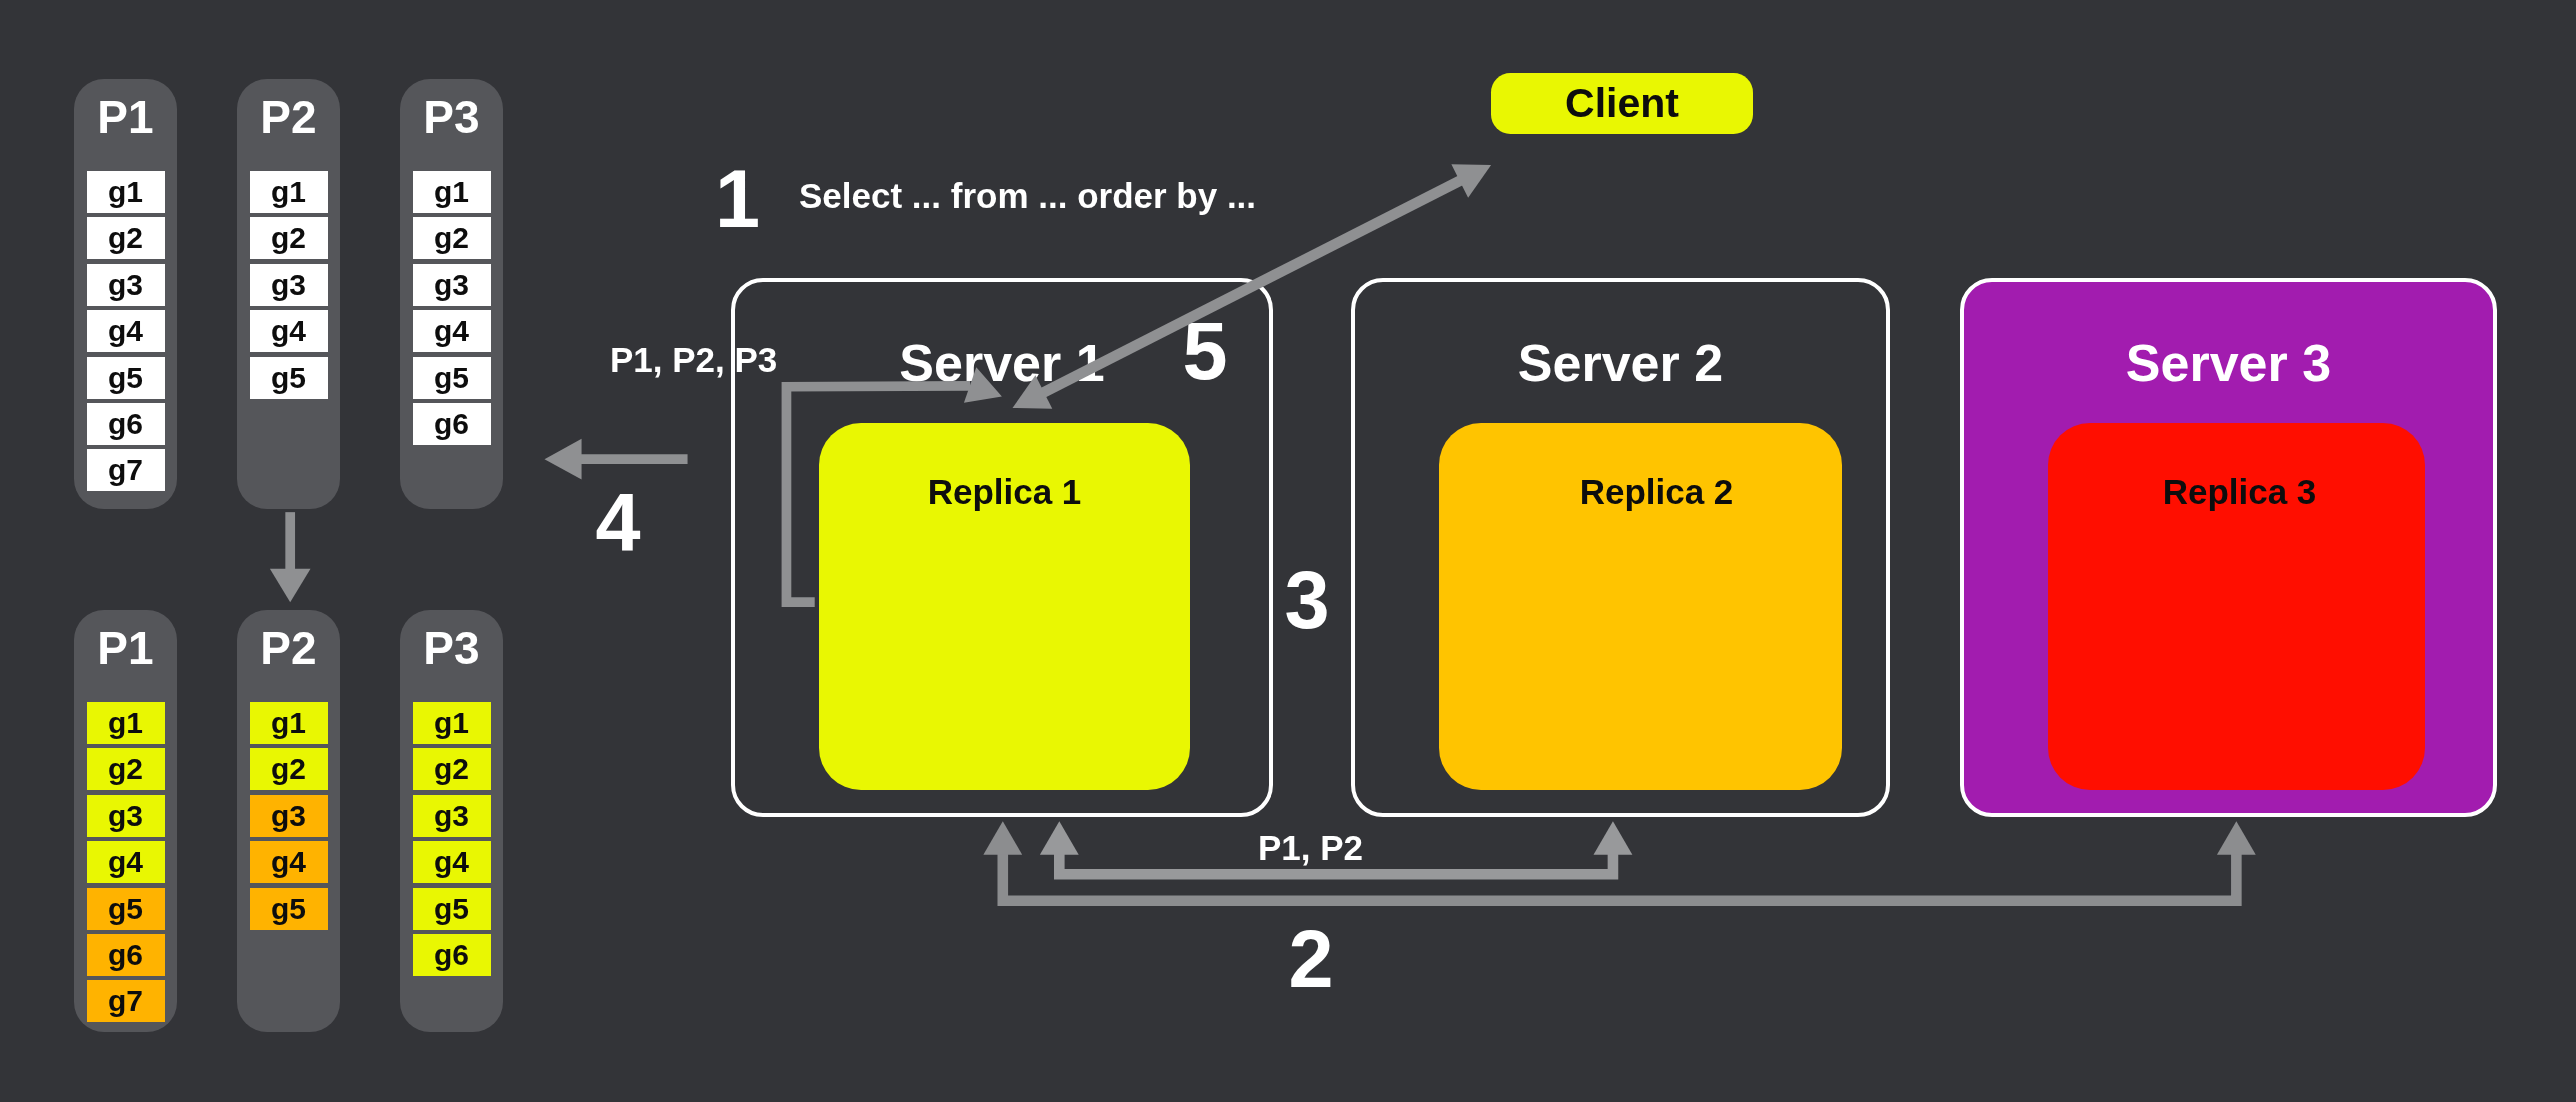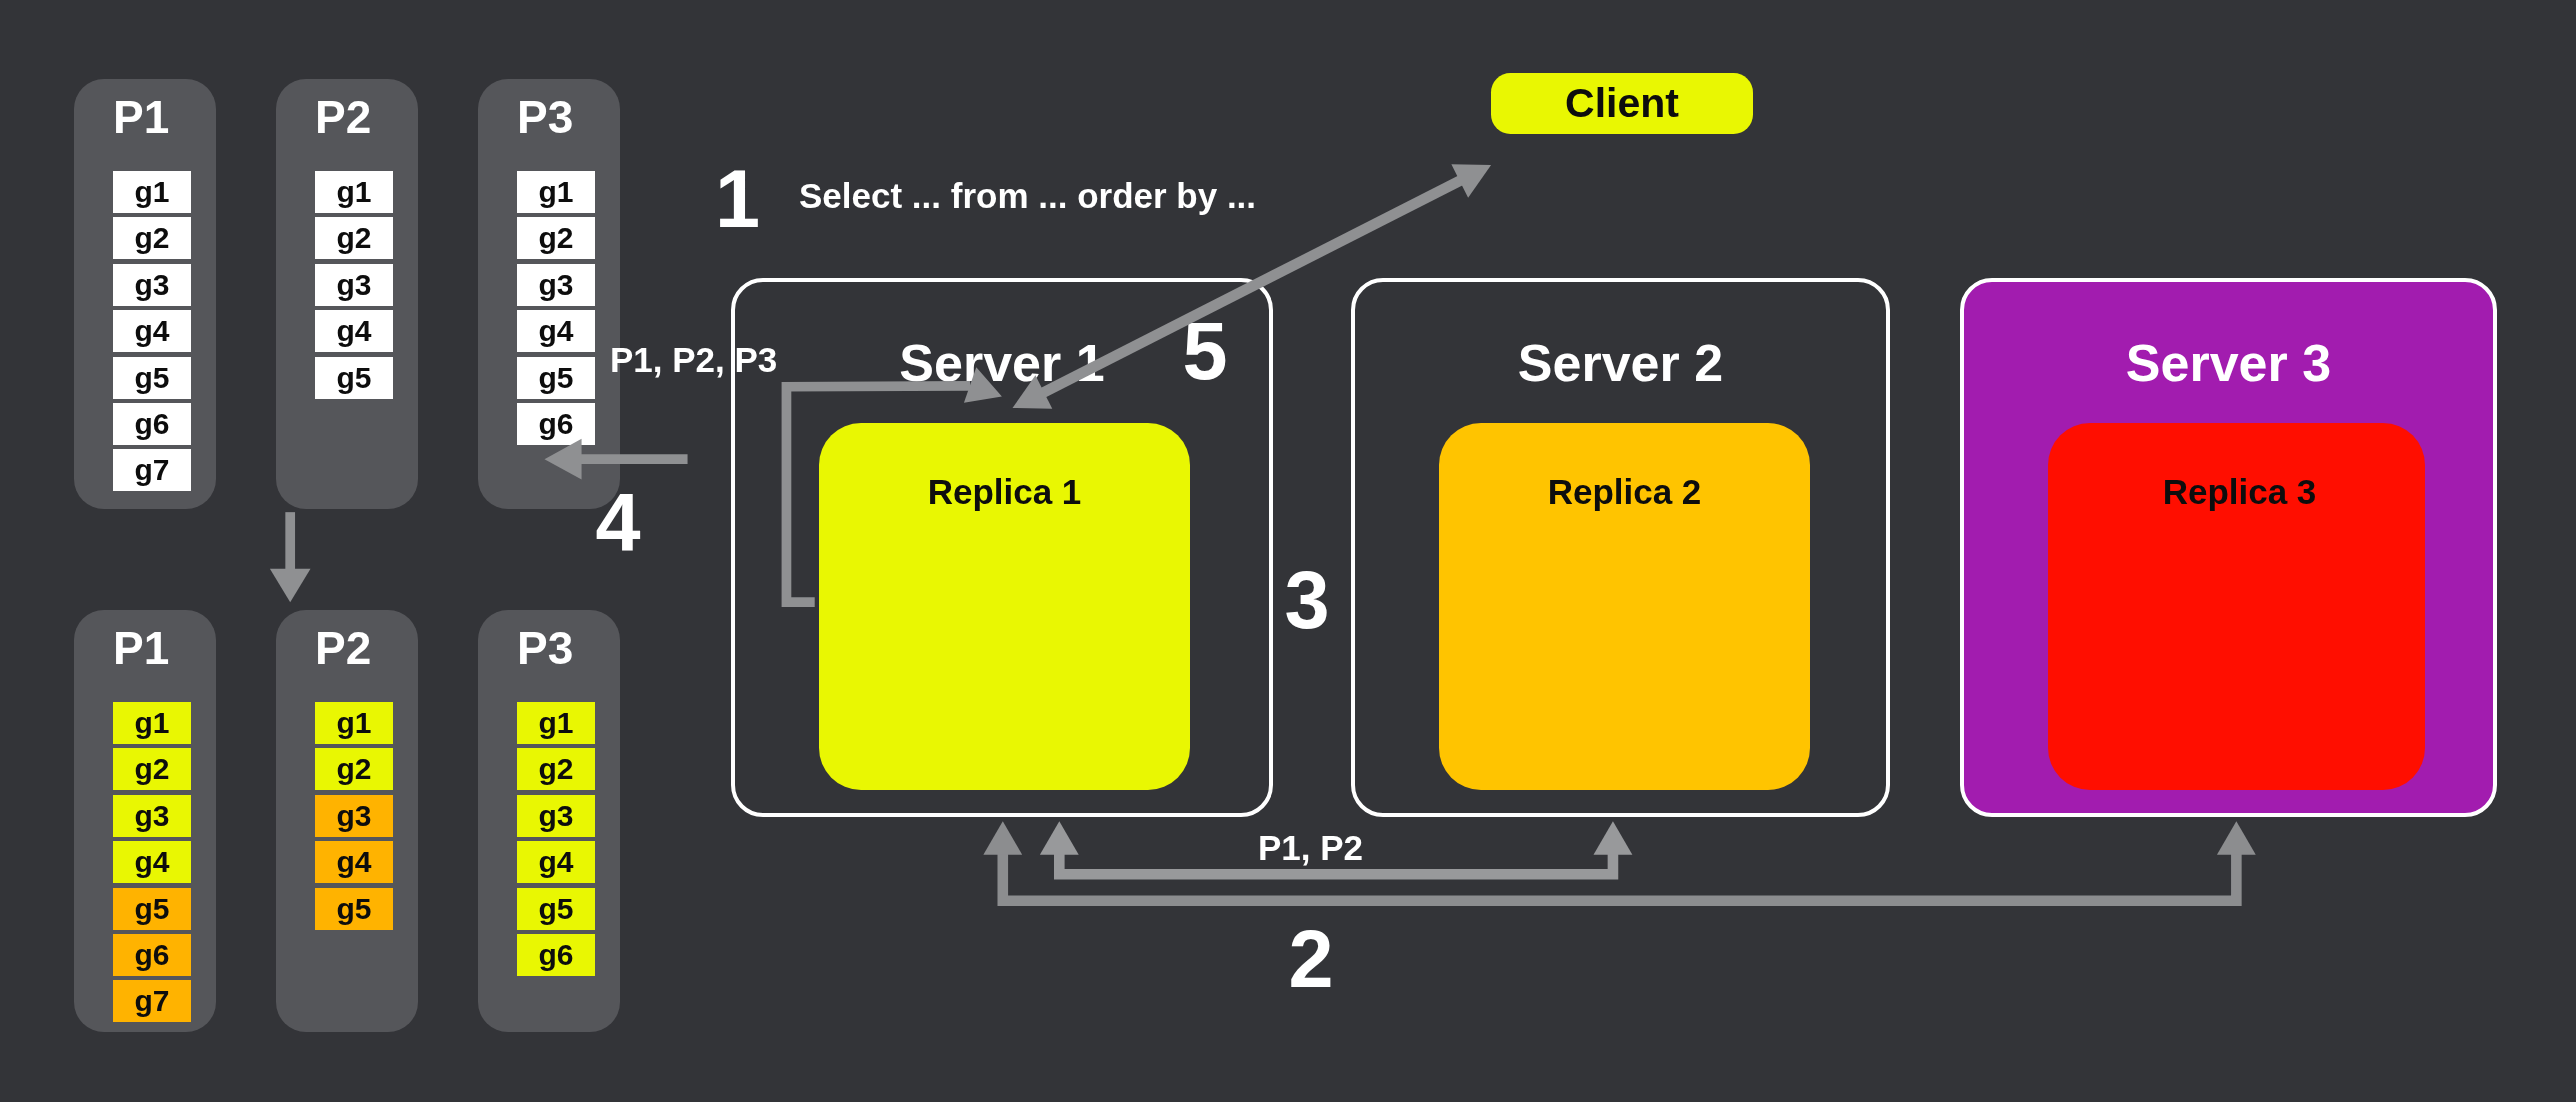--- a/index.html
+++ b/index.html
@@ -7,21 +7,21 @@
     width:2576px;height:1102px;position:relative;overflow:hidden;
     background:#333438;
     font-family:"Liberation Sans", sans-serif;
   }
   
   .pgroup{position:absolute;display:flex;gap:60px;}
   #top-partitions{left:74px;top:79px;}
   #bottom-partitions{left:74px;top:610px;}
   .pcol{
     width:103px;height:430px;background:#55565a;border-radius:30px;
-    display:flex;flex-direction:column;align-items:flex-start;flex:none;padding-left:39px;
+    display:flex;flex-direction:column;align-items:center;flex:none;
   }
   #bottom-partitions .pcol{height:422px;}
   .pcol-title{color:#ffffff;font-weight:bold;font-size:46px;line-height:49px;margin-top:14px;margin-bottom:29px;}
   .gbox{
     width:78px;height:42px;margin-bottom:4.4px;flex:none;
     display:flex;align-items:center;justify-content:center;
     font-weight:bold;font-size:30px;color:#0d0d0d;
   }
   
   .server{
@@ -122,21 +122,21 @@
 
 <div id="servers">
     <div class="server">
       <div class="server-title">Server 1</div>
       <div class="replica" style="background: rgb(233, 247, 2);">
         <div class="replica-label">Replica 1</div>
       </div>
     </div>
     <div class="server">
       <div class="server-title">Server 2</div>
-      <div class="replica" style="background: rgb(255, 196, 0);">
+      <div class="replica" style="background: rgb(255, 196, 0); padding-left: 32px;">
         <div class="replica-label">Replica 2</div>
       </div>
     </div>
     <div class="server" style="background: #a21caf;">
       <div class="server-title">Server 3</div>
       <div class="replica" style="background: rgb(255, 14, 0); padding-left: 6px;">
         <div class="replica-label">Replica 3</div>
       </div>
     </div>
   </div>

